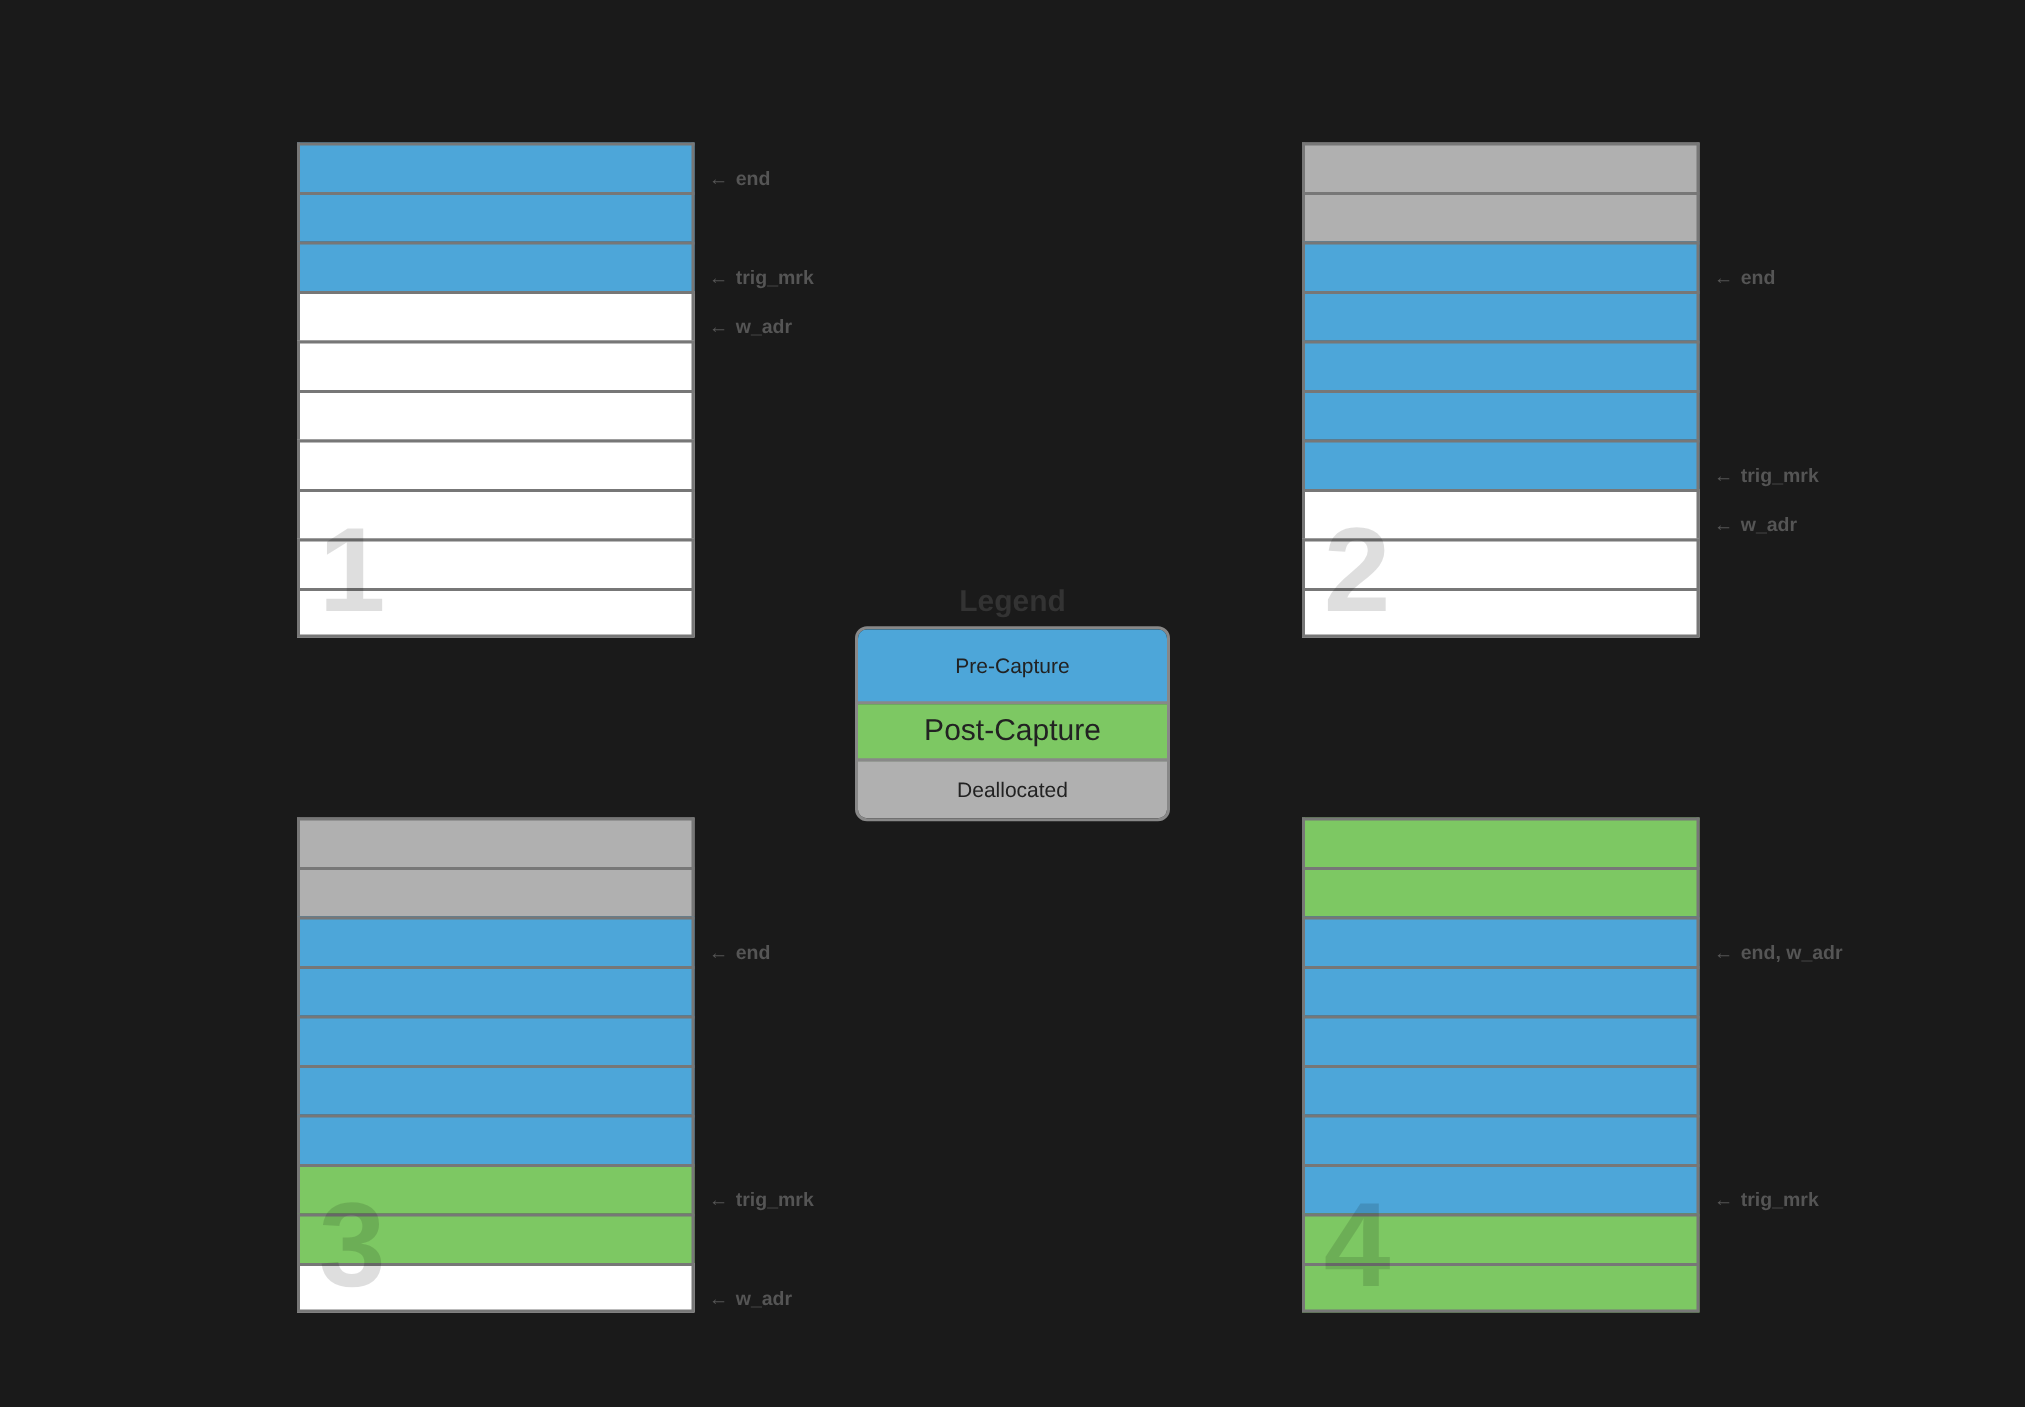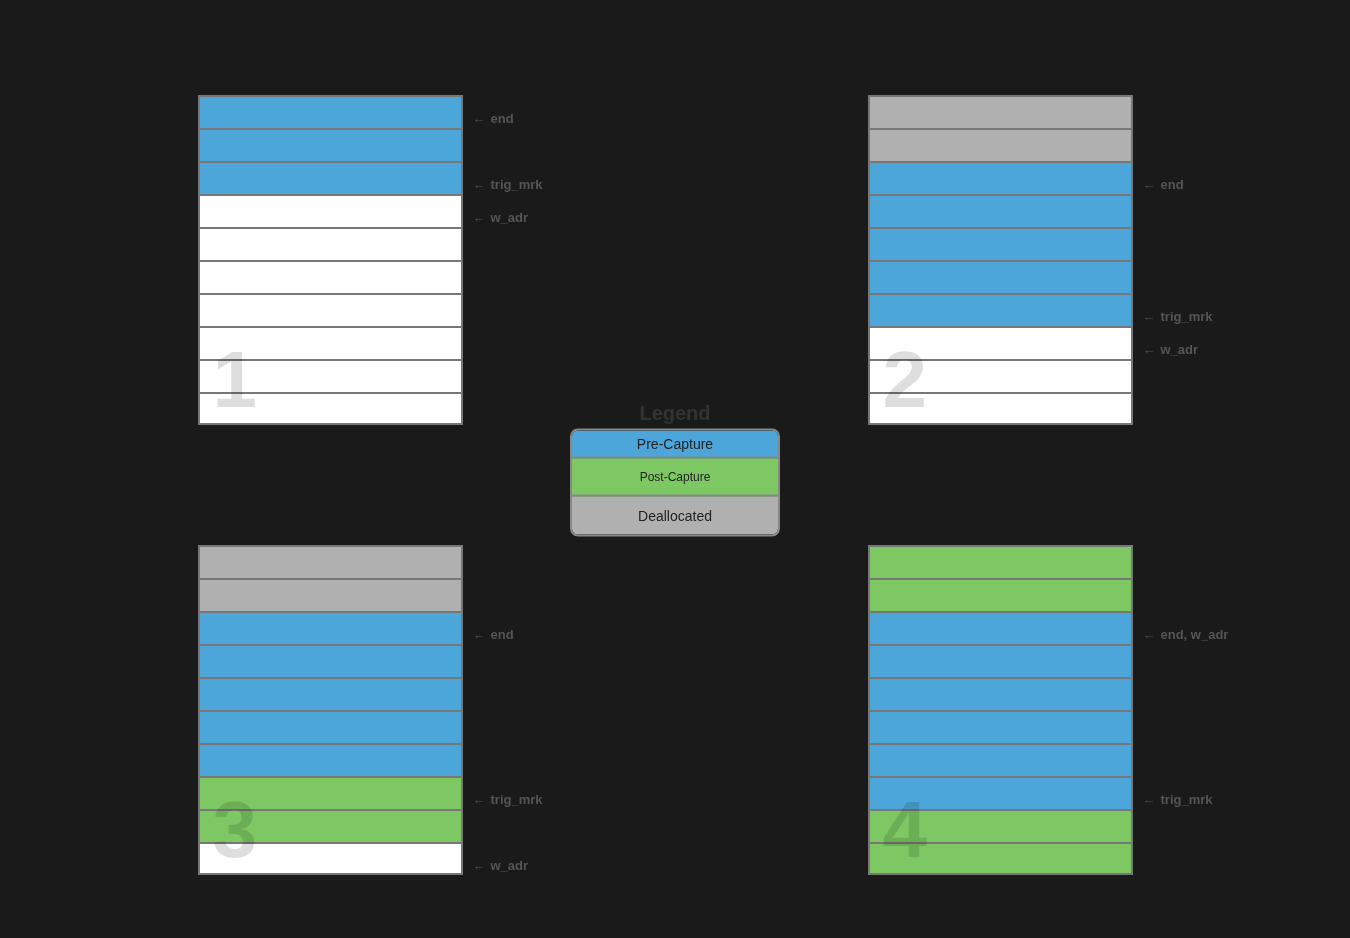--- a/index.html
+++ b/index.html
@@ -91,22 +91,22 @@
       <div style="position:absolute;top:247px;left:275px;display:flex;align-items:center;gap:5px;font-size:13px;font-weight:bold;color:#555;white-space:nowrap;">
         <span>←</span>
         <span>w_adr</span>
       </div>
     </div>
   </div>
 
   <div style="position:absolute;left:50%;top:50%;transform:translate(-50%,-50%);display:flex;flex-direction:column;align-items:center;">
     <div style="font-size:20px;font-weight:bold;color:#333;margin-bottom:4px;">Legend</div>
     <div style="border:2px solid #888;border-radius:8px;overflow:hidden;width:210px;">
-      <div style="height:28px;background:#4da6d9;display:flex;align-items:center;justify-content:center;font-size:14px;font-weight:500;color:#222;border-bottom:2px solid #888;">Pre-Capture</div>
-      <div style="height:38px;background:#7dc863;display:flex;align-items:center;justify-content:center;font-size:12px;font-weight:500;color:#222;border-bottom:2px solid #888;">Post-Capture</div>
+      <div style="height:50px;background:#4da6d9;display:flex;align-items:center;justify-content:center;font-size:14px;font-weight:500;color:#222;border-bottom:2px solid #888;">Pre-Capture</div>
+      <div style="height:38px;background:#7dc863;display:flex;align-items:center;justify-content:center;font-size:20px;font-weight:500;color:#222;border-bottom:2px solid #888;">Post-Capture</div>
       <div style="height:38px;background:#b0b0b0;display:flex;align-items:center;justify-content:center;font-size:14px;font-weight:500;color:#222;">Deallocated</div>
     </div>
   </div>
 
   <div style="position:absolute;left:80px;top:510px;width:500px;height:400px;display:flex;align-items:center;justify-content:center;">
     <div style="position:relative;">
       <div style="width:265px;position:relative;">
         <div style="height:33px;background:#b0b0b0;border:2px solid #777;border-bottom:none;"></div>
         <div style="height:33px;background:#b0b0b0;border:2px solid #777;border-bottom:none;"></div>
         <div style="height:33px;background:#4da6d9;border:2px solid #777;border-bottom:none;"></div>

